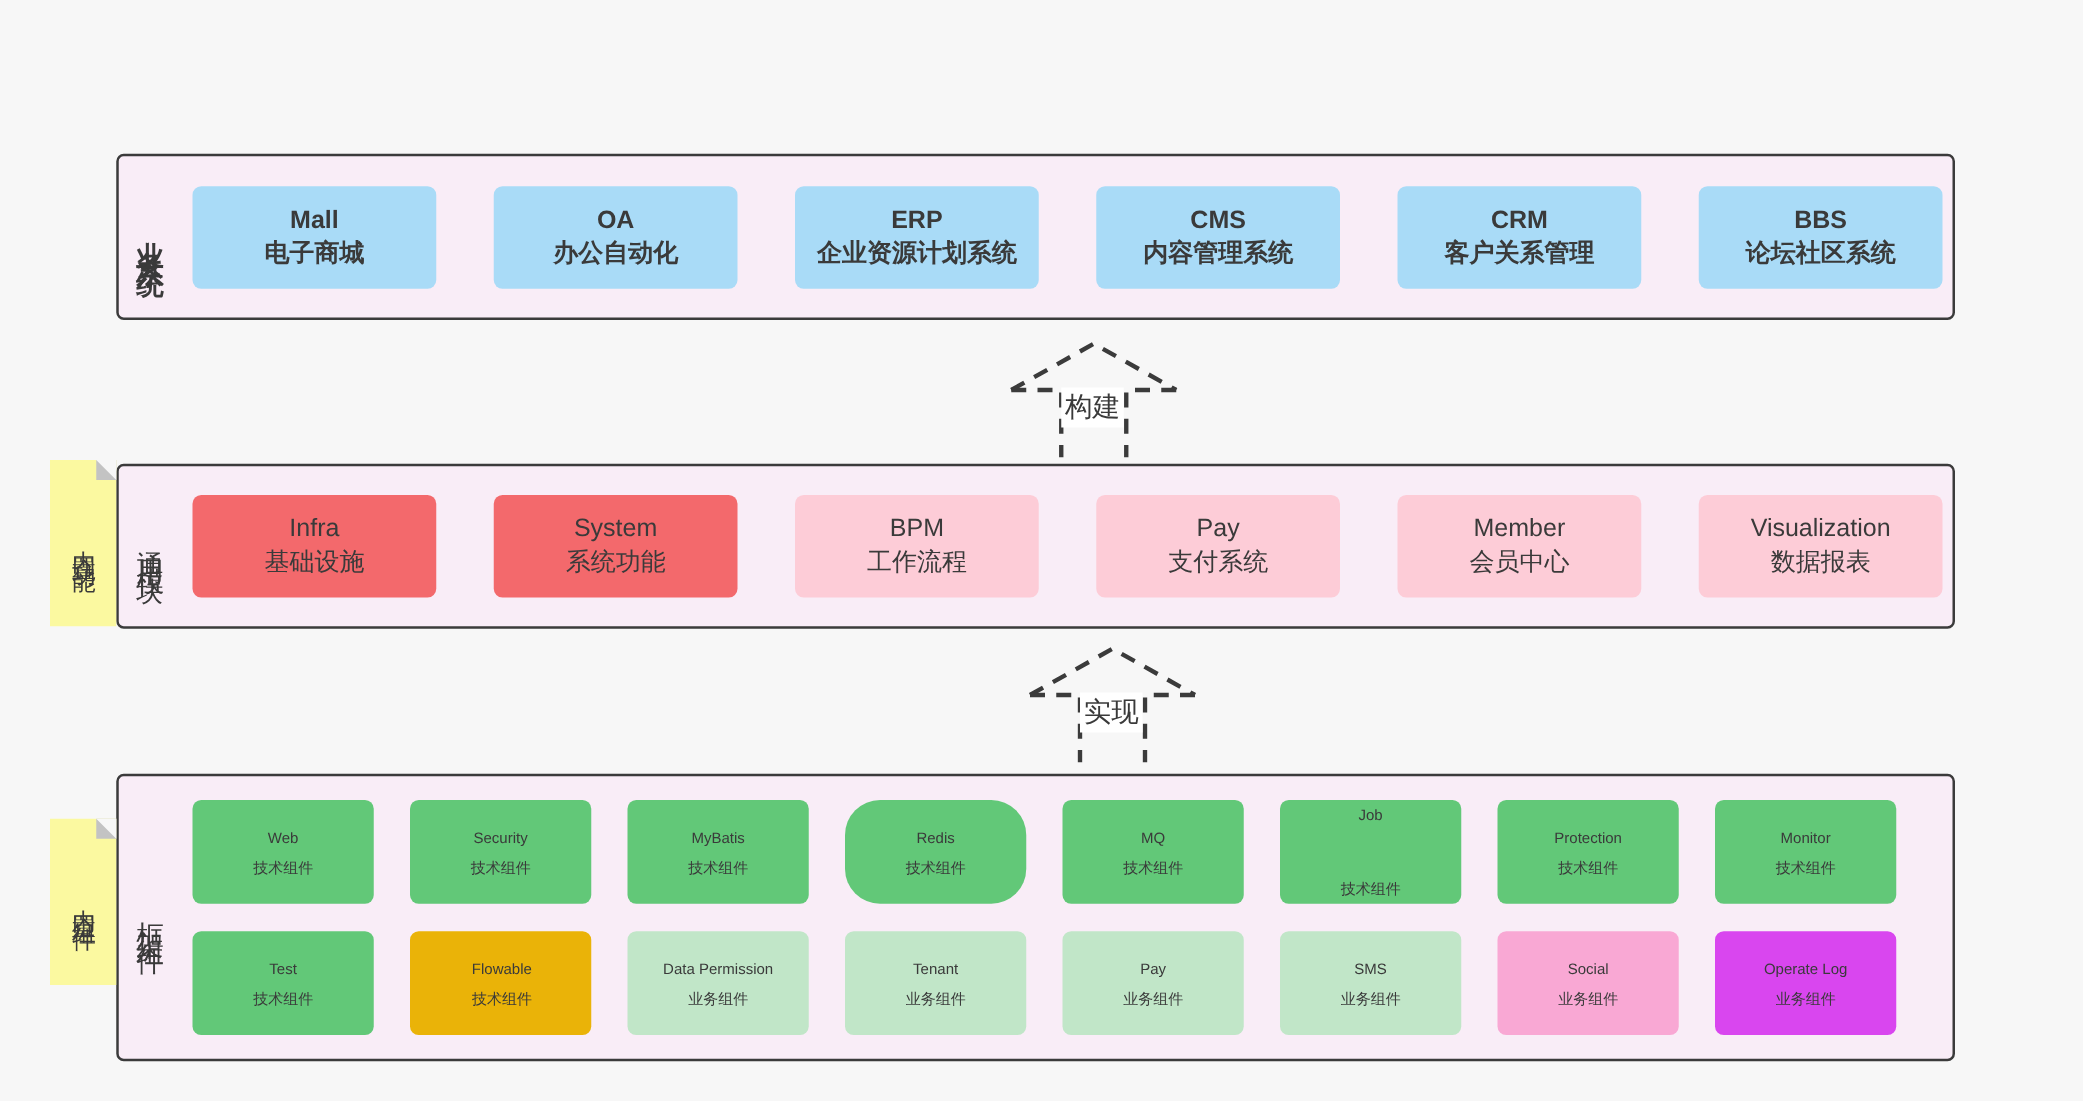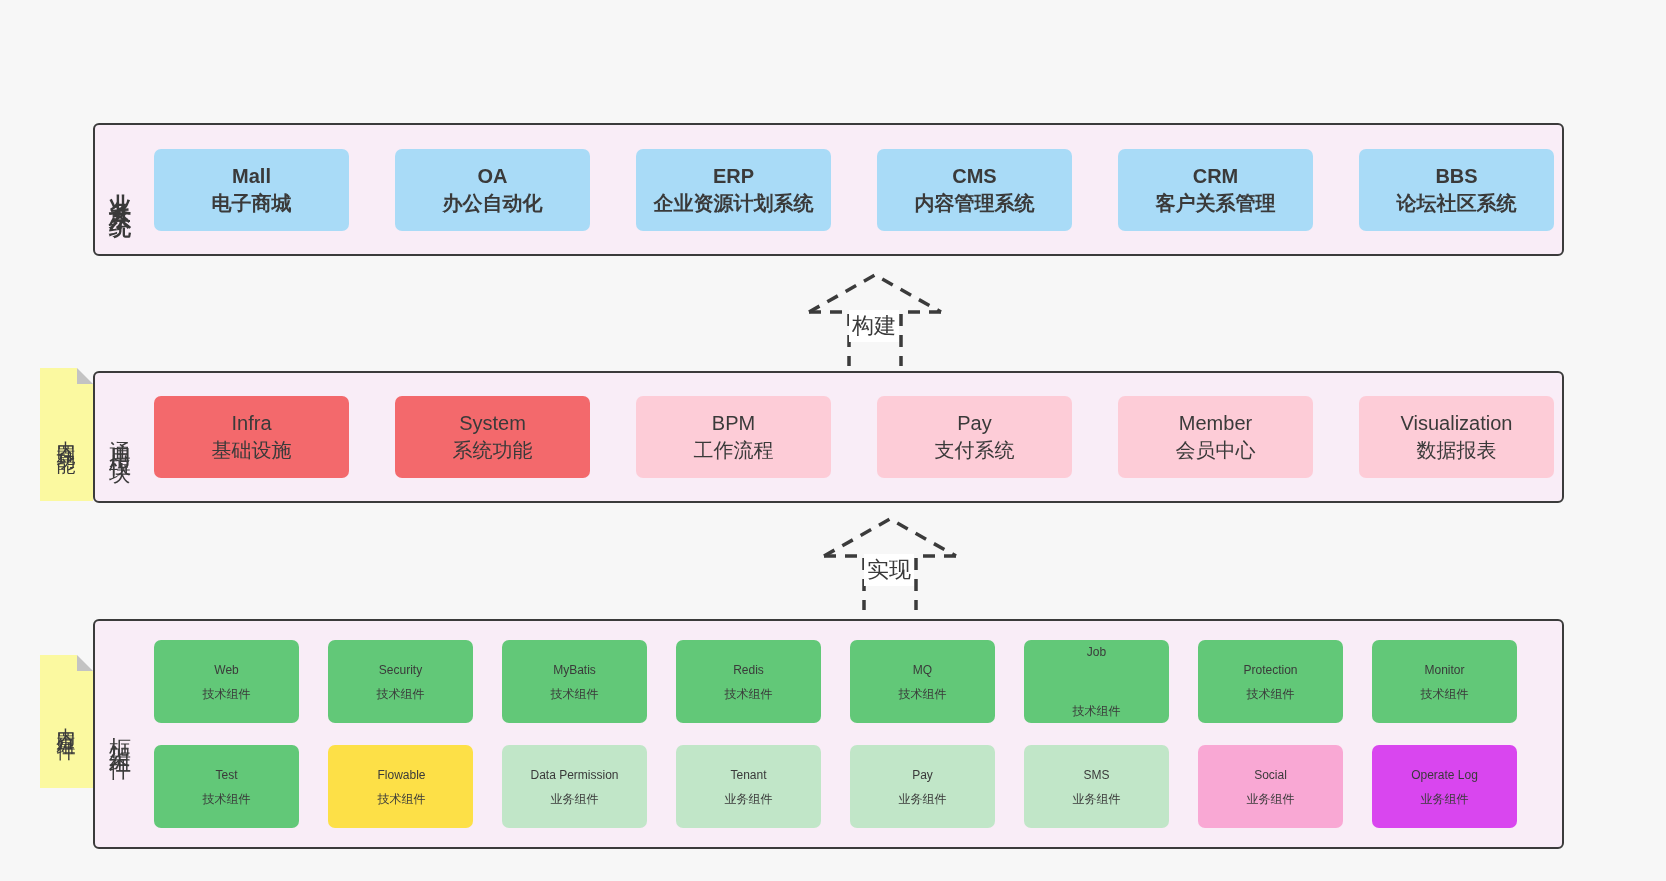--- a/index.html
+++ b/index.html
@@ -226,21 +226,21 @@
             <div class="box-subtitle">技术组件</div>
           </div>
           <div class="box" style="background: rgb(98, 200, 120);">
             <div class="box-title">Security</div>
             <div class="box-subtitle">技术组件</div>
           </div>
           <div class="box" style="background: rgb(98, 200, 120);">
             <div class="box-title">MyBatis</div>
             <div class="box-subtitle">技术组件</div>
           </div>
-          <div class="box" style="background: rgb(98, 200, 120);">
+          <div class="box" style="background: rgb(98, 200, 120); border-radius: 28px;">
             <div class="box-title">Redis</div>
             <div class="box-subtitle">技术组件</div>
           </div>
           <div class="box" style="background: rgb(98, 200, 120);">
             <div class="box-title">MQ</div>
             <div class="box-subtitle">技术组件</div>
           </div>
           <div class="box" style="background: rgb(98, 200, 120); justify-content: space-between;">
             <div class="box-title">Job</div>
             <div class="box-subtitle">技术组件</div>
@@ -252,21 +252,21 @@
           <div class="box" style="background: rgb(98, 200, 120);">
             <div class="box-title">Monitor</div>
             <div class="box-subtitle">技术组件</div>
           </div>
         </div>
         <div class="row">
           <div class="box" style="background: rgb(98, 200, 120);">
             <div class="box-title">Test</div>
             <div class="box-subtitle">技术组件</div>
           </div>
-          <div class="box" style="background: #fde047; padding-left: 12px;">
+          <div class="box" style="background: #eab308; padding-left: 12px;">
             <div class="box-title">Flowable</div>
             <div class="box-subtitle">技术组件</div>
           </div>
           <div class="box" style="background: rgb(193, 230, 200);">
             <div class="box-title">Data Permission</div>
             <div class="box-subtitle">业务组件</div>
           </div>
           <div class="box" style="background: rgb(193, 230, 200);">
             <div class="box-title">Tenant</div>
             <div class="box-subtitle">业务组件</div>

